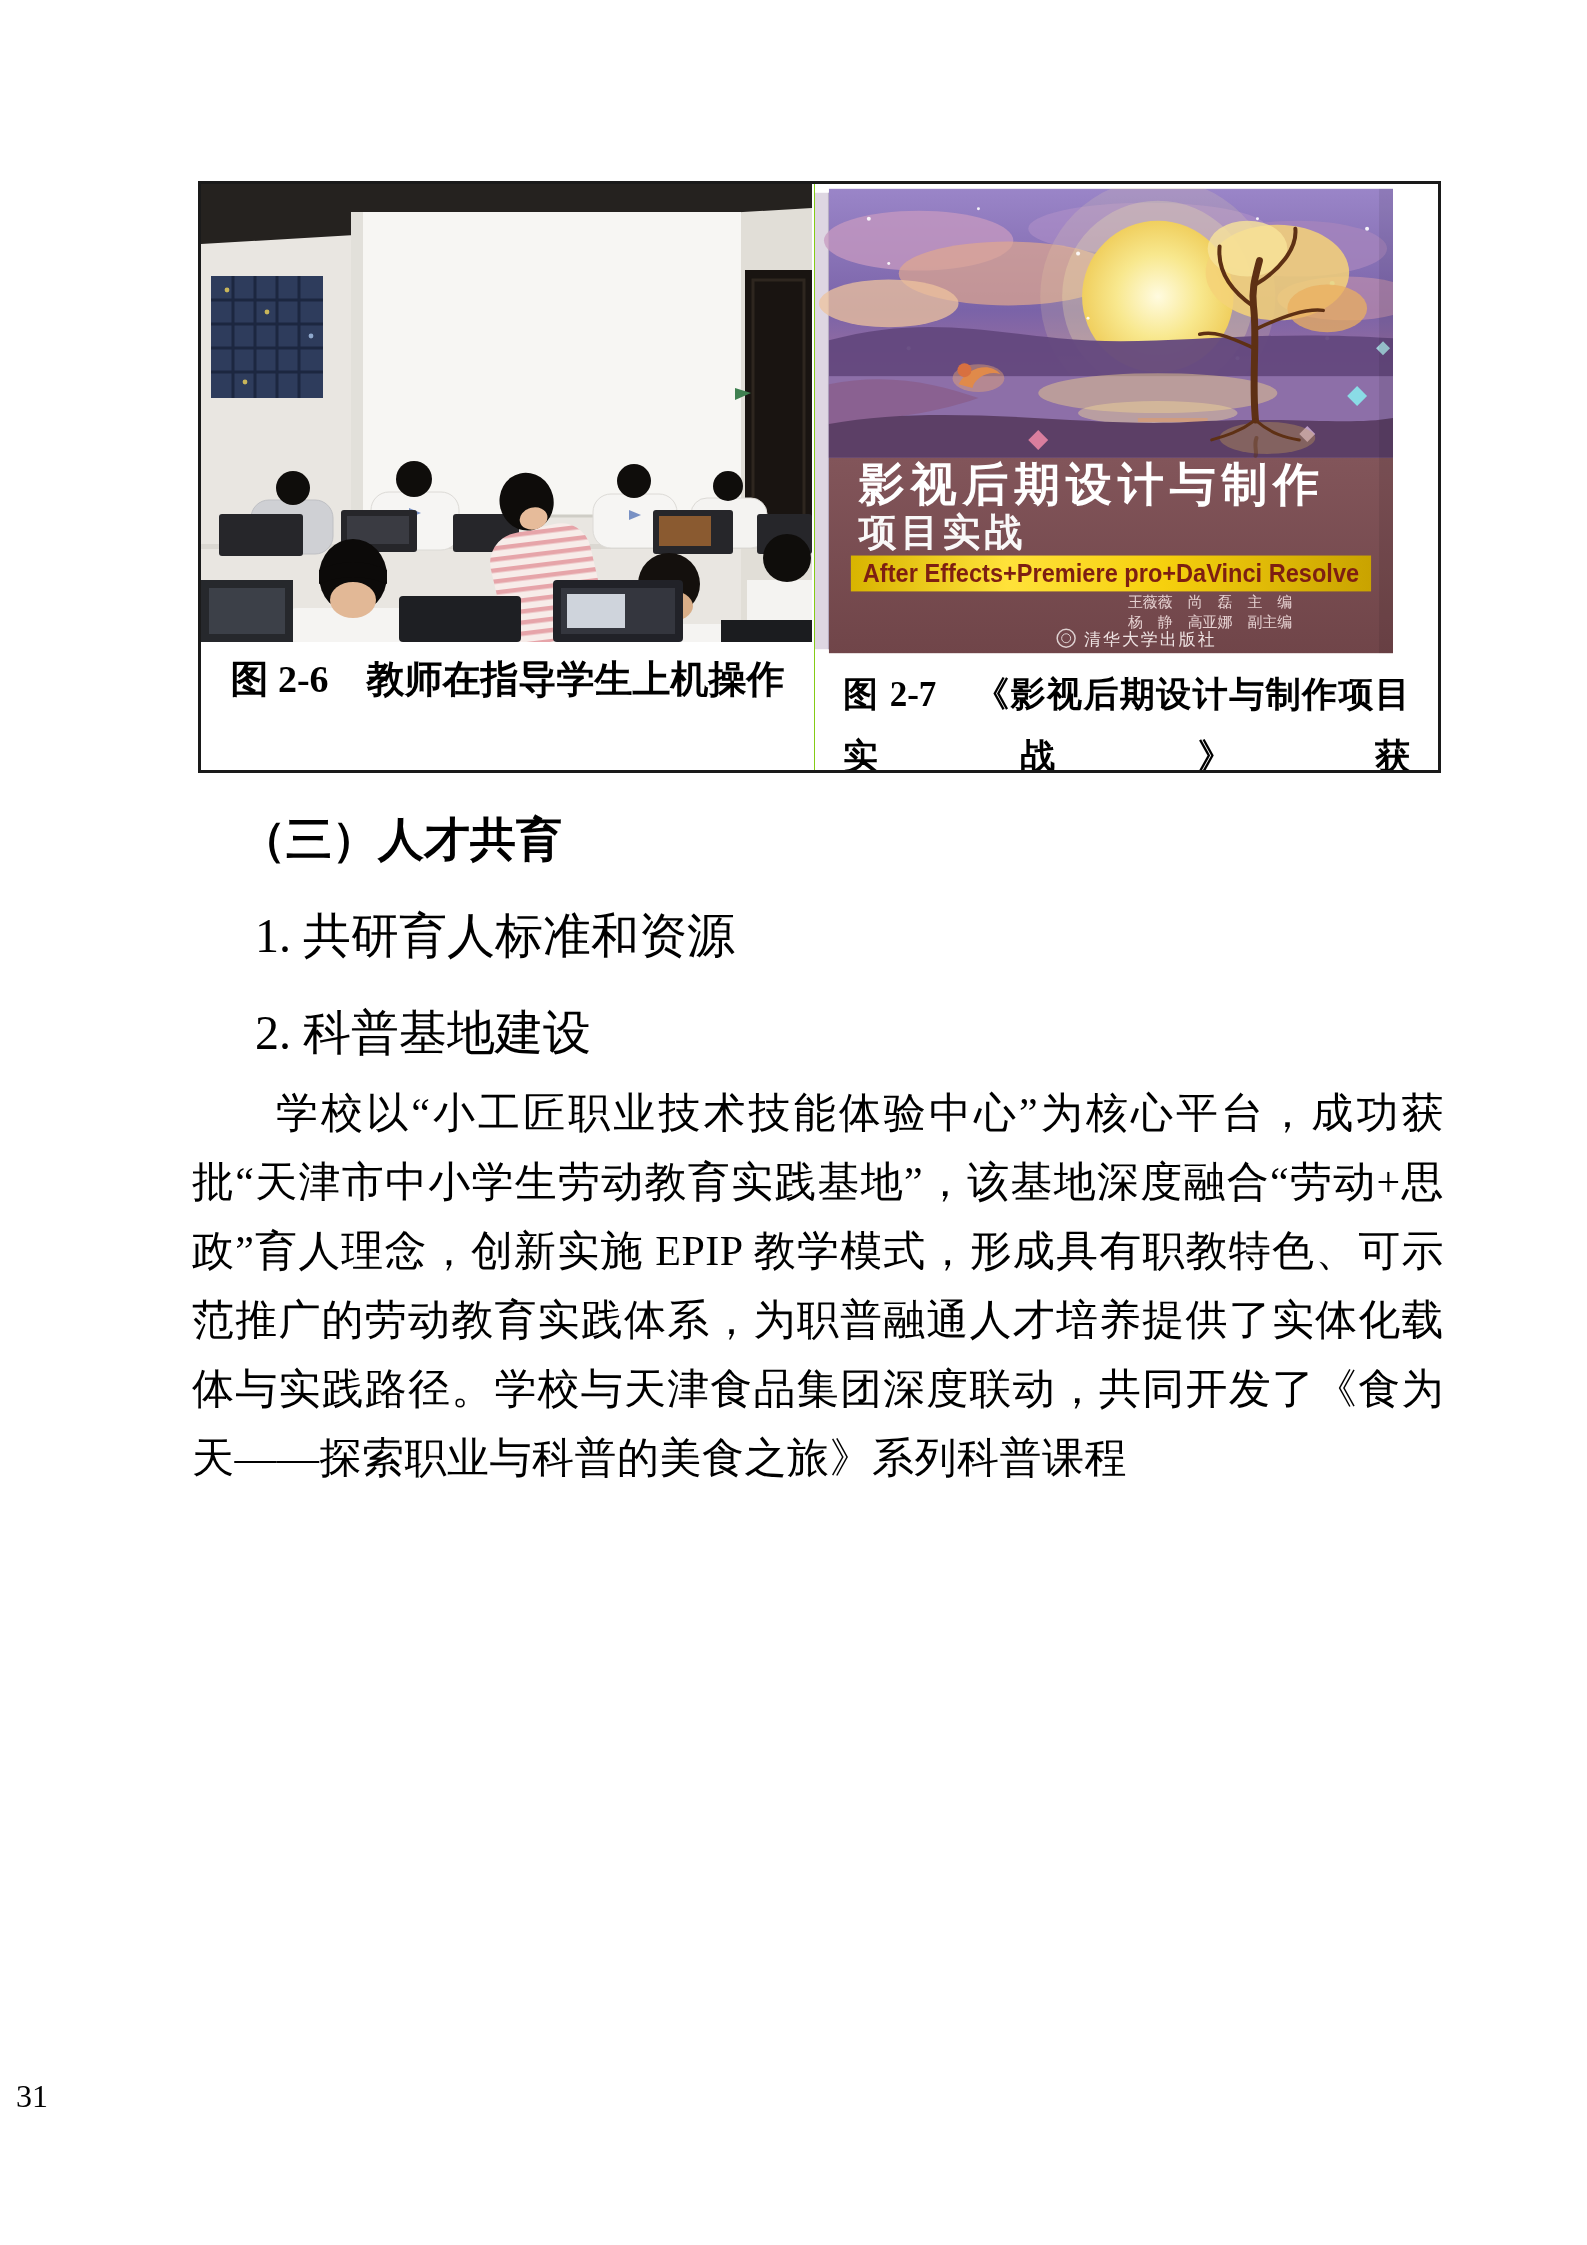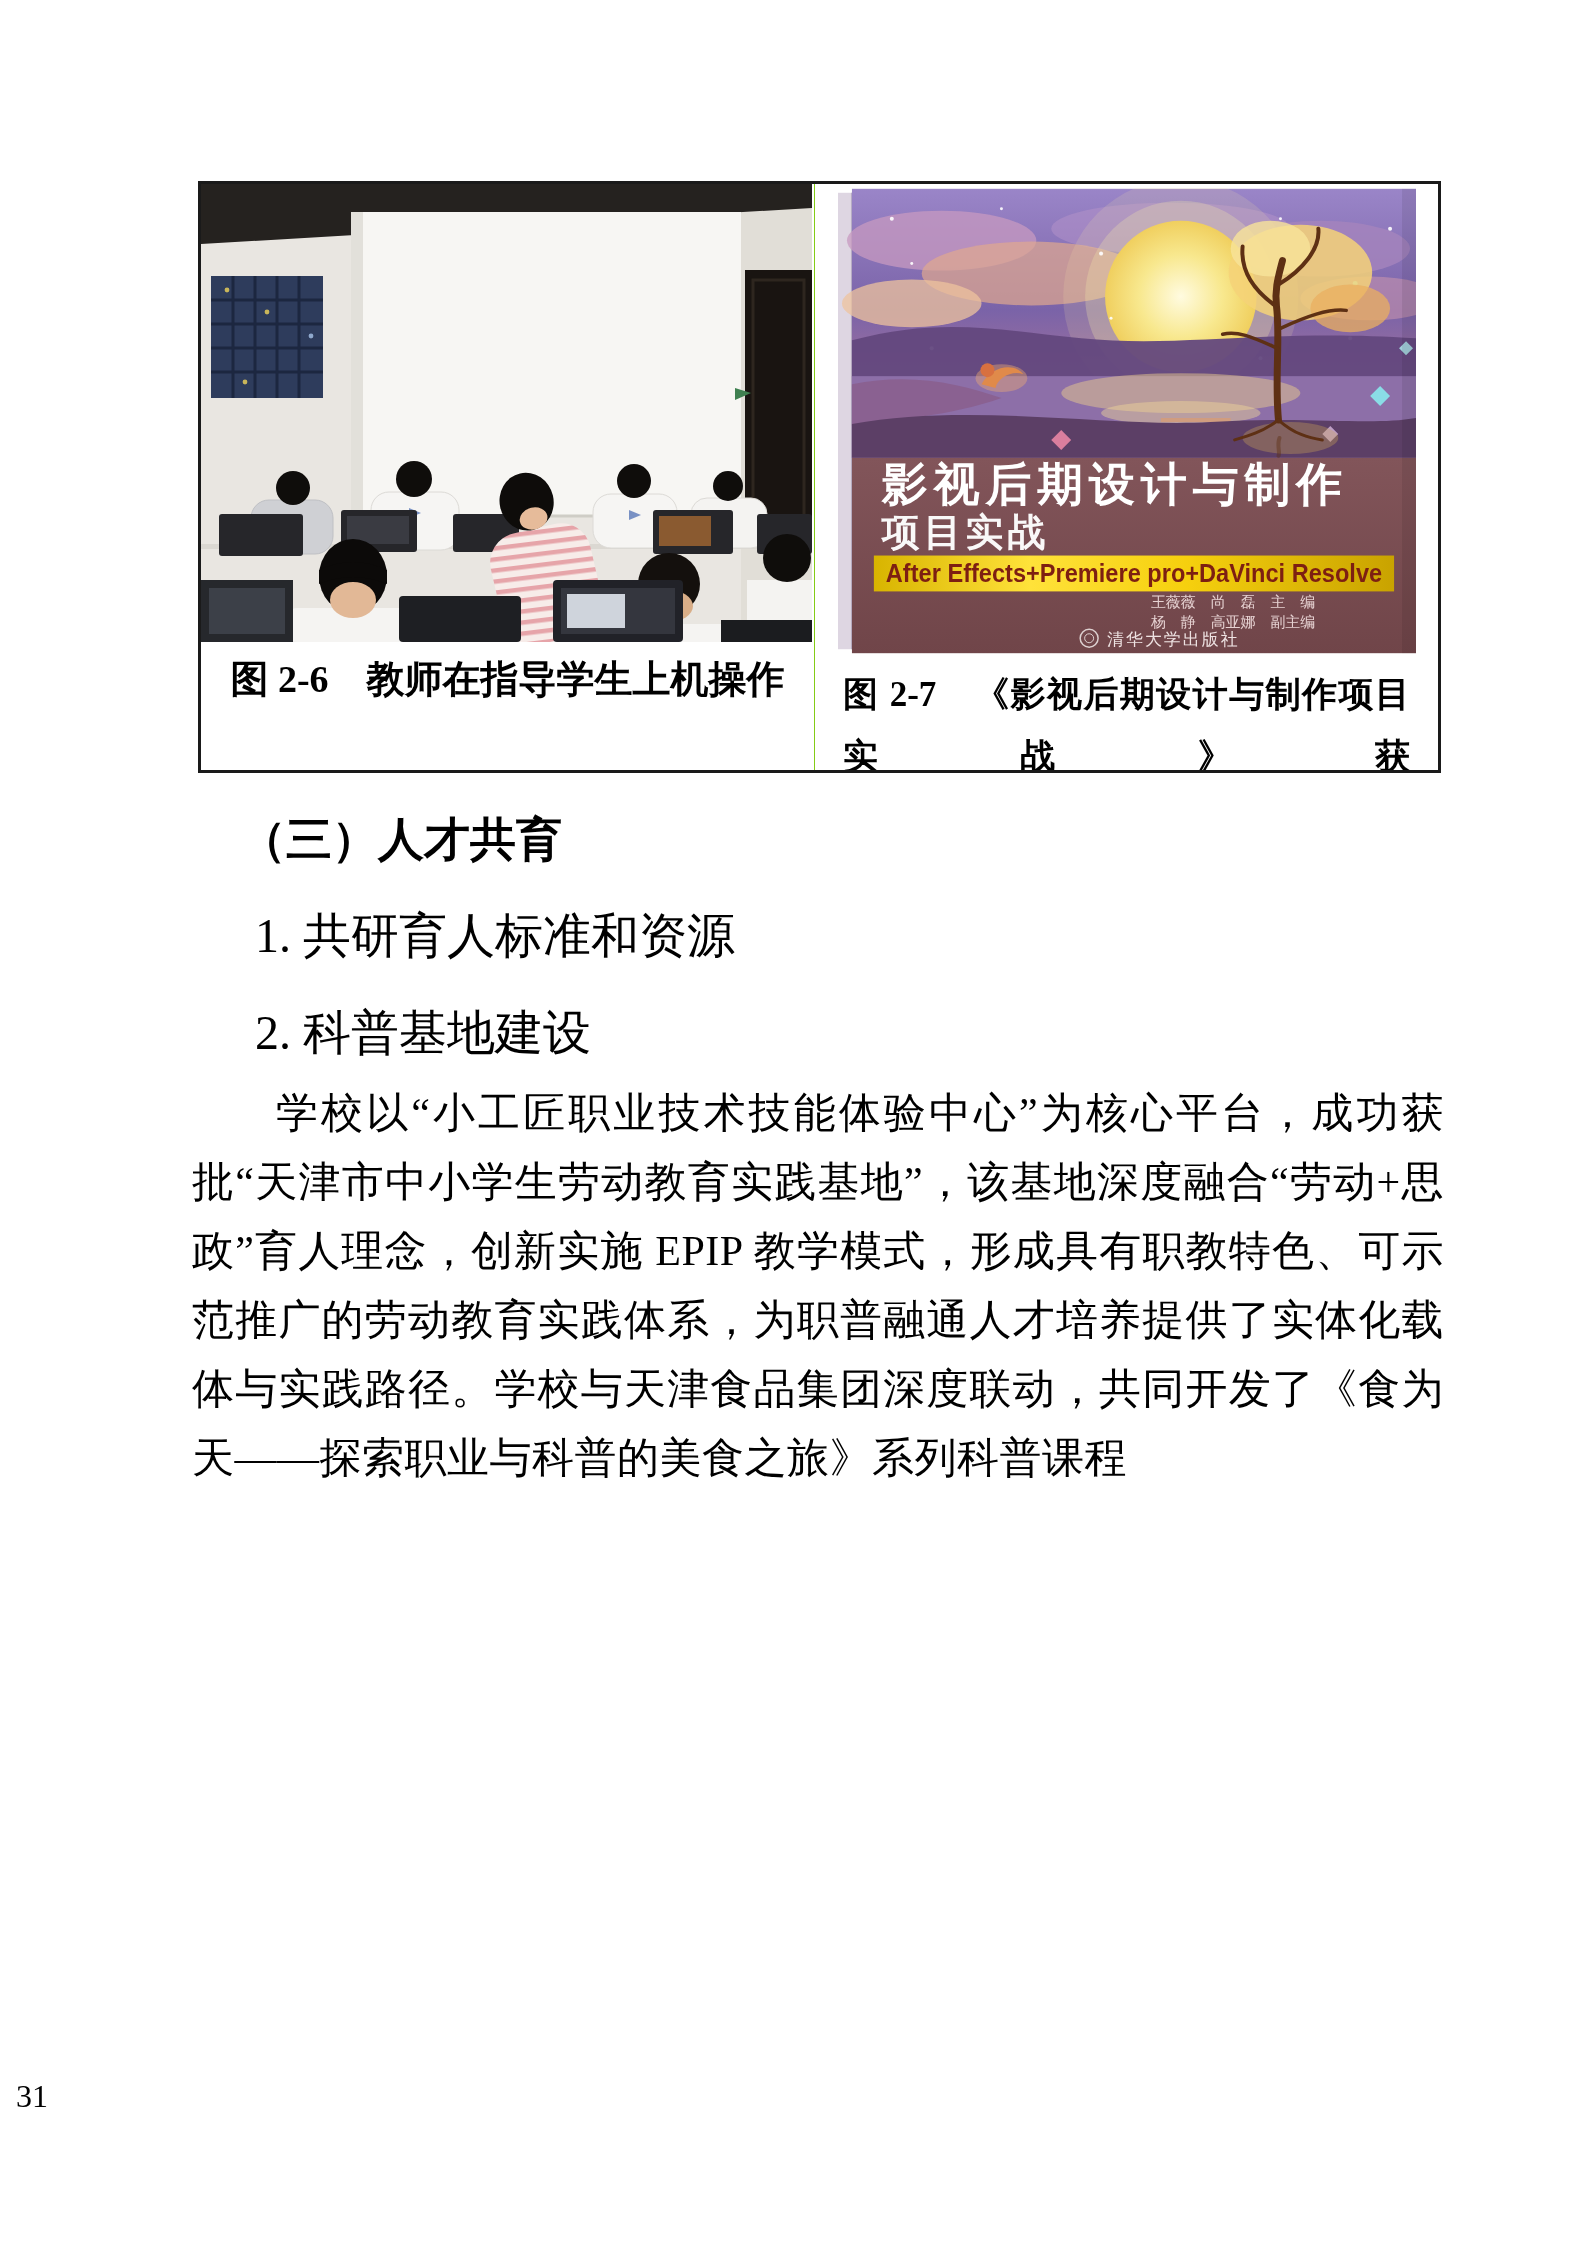--- a/index.html
+++ b/index.html
@@ -6,21 +6,21 @@
   #page{position:relative;width:1587px;height:2245px;background:#ffffff;overflow:hidden;
         font-family:"Liberation Serif","DejaVu Serif",serif;color:#000;}
 
   
   .fig-table{position:absolute;left:198px;top:181px;width:1243px;height:592px;
              border:3px solid #1a1a1a;box-sizing:border-box;display:flex;background:#fff;}
   .fig-cell{box-sizing:border-box;overflow:hidden;}
   .fig-cell.left{width:614px;border-right:1px solid #84cc16;}
   .fig-cell.right{flex:1;}
   .photo-svg{display:block;width:611px;height:458px;}
-  .cover-wrap{width:578px;height:466px;margin:4px auto 0 auto;}
+  .cover-wrap{width:626px;height:466px;margin:4px auto 0 auto;}
   .cover-svg{display:block;width:578px;height:466px;}
   .cap-left{margin-top:12px;text-align:center;font-weight:bold;font-size:38px;line-height:50px;}
   .cap-right{margin-top:10px;padding:0 28px;font-weight:bold;font-size:35px;line-height:62px;}
   .cap-right .l1{text-align:justify;text-align-last:justify;}
 
   
   .content{position:absolute;left:192px;top:805px;width:1252px;}
   .sec-head{font-size:46px;line-height:69px;font-weight:bold;margin:0 0 0 48px;}
   .sub-head{font-size:48px;line-height:69px;font-weight:normal;margin:27px 0 0 63px;}
   .sub-head.second{margin-top:28px;}

